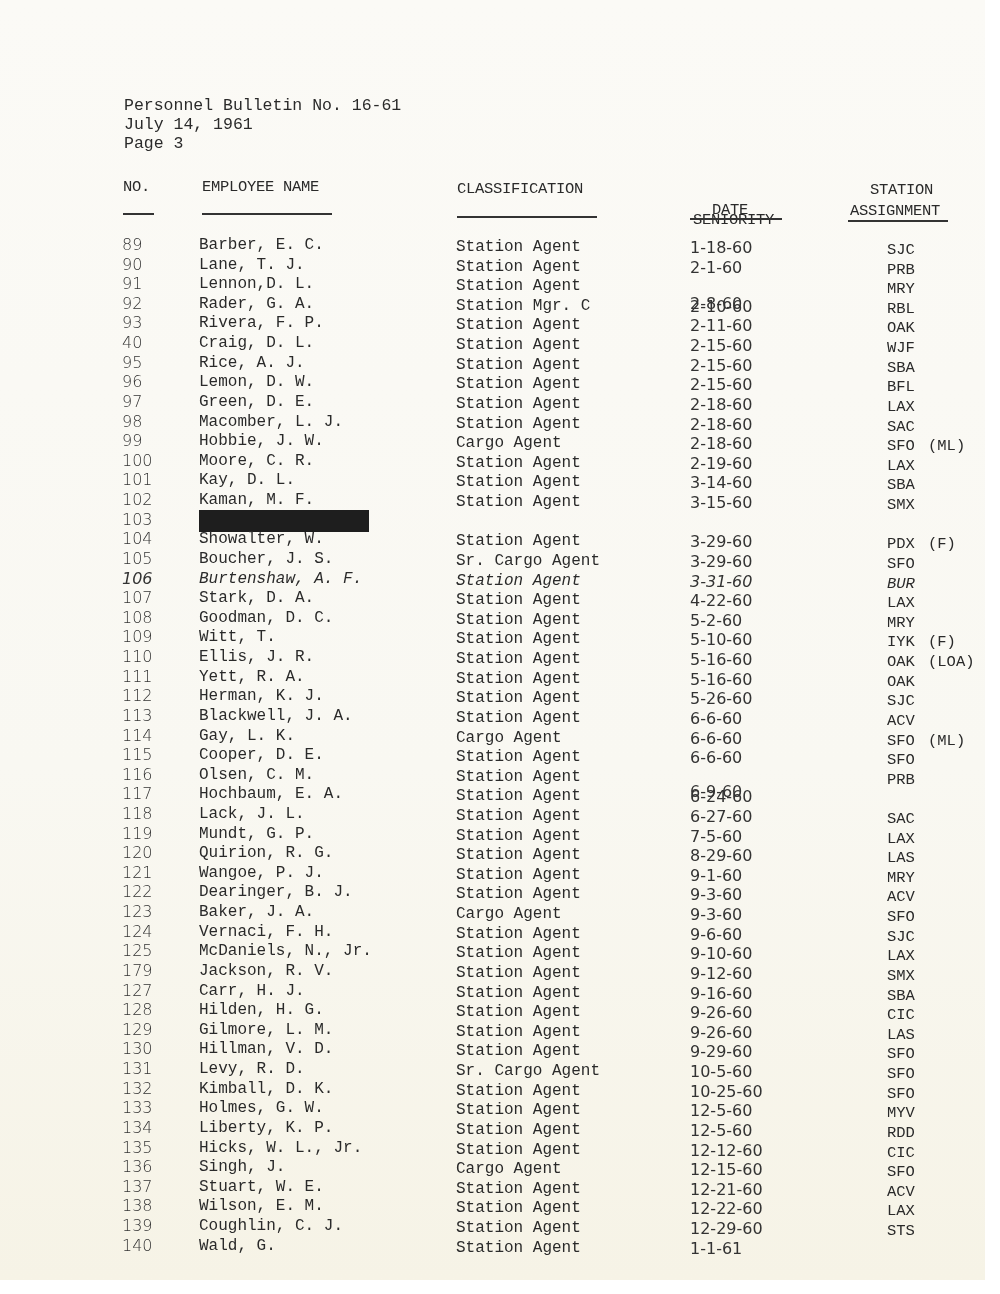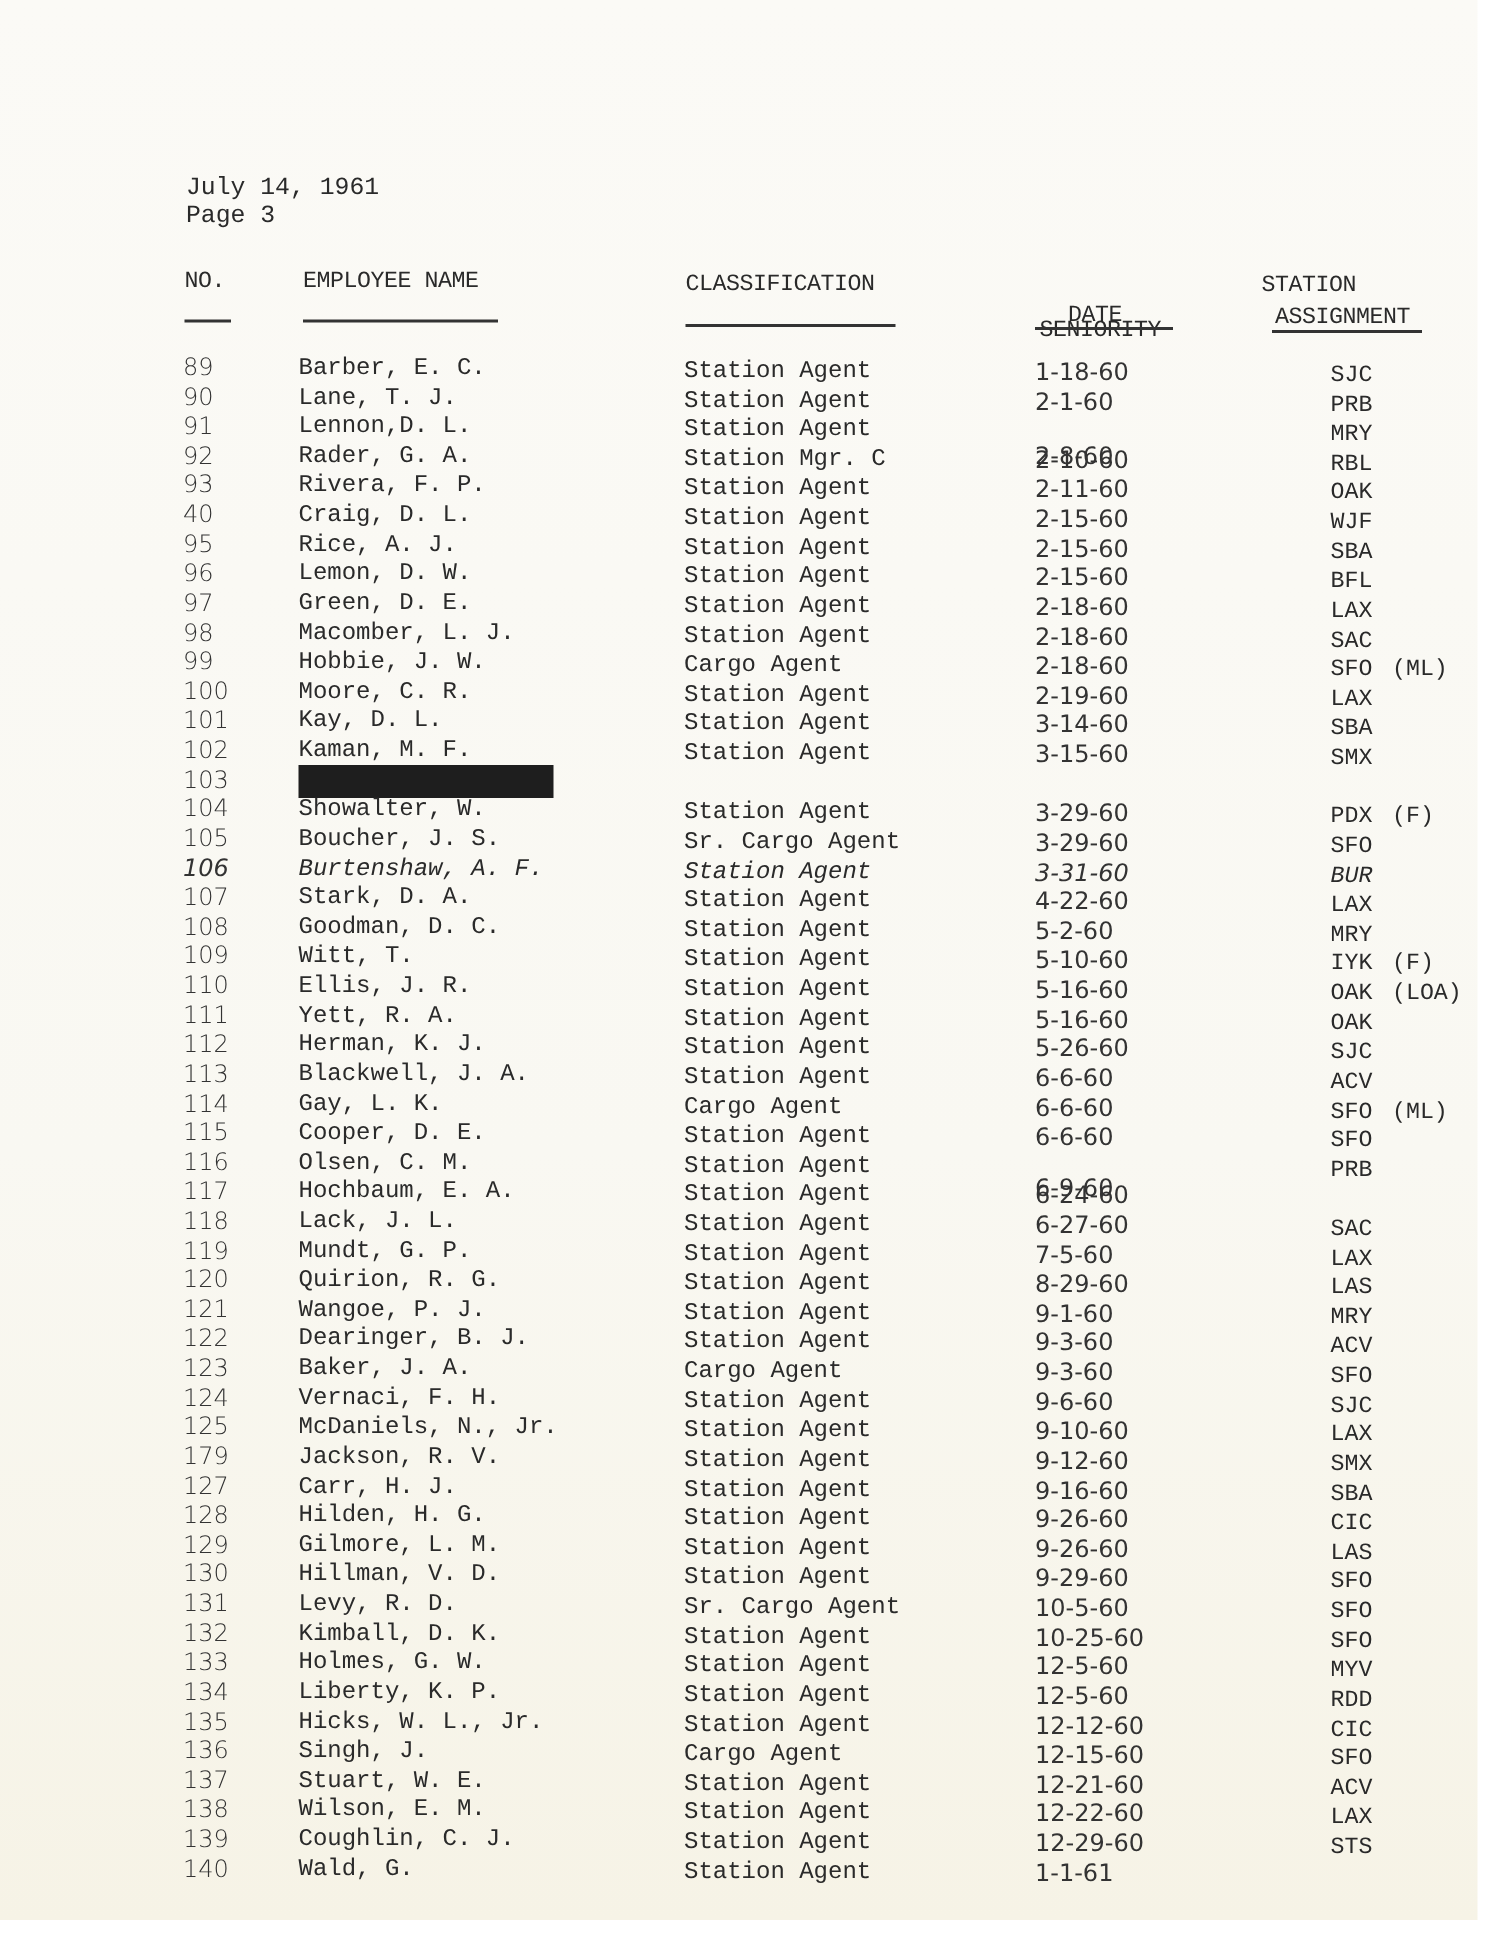--- a/index.html
+++ b/index.html
@@ -31,38 +31,39 @@
     position: absolute; left: 199px; width: 170px; height: 22px; top: -1px;
     background: #1e1e1e;
   }
 </style>
 </head>
 <body>
 
 <div class="paper"></div>
 
 <div class="doc">
+  <div class="hdr l1">Personnel Bulletin No. 16-61</div>
   <div class="hdr l2">July 14, 1961</div>
   <div class="hdr l3">Page 3</div>
 
   <div>
     <div class="colh" style="left:123px; top:177px;">NO.</div>
     <div class="uline" style="left:123px; top:213px; width:31px;"></div>
 
     <div class="colh" style="left:202px; top:177px;">EMPLOYEE NAME</div>
     <div class="uline" style="left:202px; top:213px; width:130px;"></div>
 
     <div class="colh" style="left:457px; top:179px;">CLASSIFICATION</div>
     <div class="uline" style="left:457px; top:216px; width:140px;"></div>
 
     <div class="colh" style="left:693px; top:180px;margin-top:30px;">SENIORITY</div>
     <div class="colh" style="left:712px; top:200px;">DATE</div>
     <div class="uline" style="left:690px; top:218px; width:92px;"></div>
 
-    <div class="colh" style="left:841px; top:180px;">STATION</div>
+    <div class="colh" style="left:870px; top:180px;">STATION</div>
     <div class="colh" style="left:850px; top:201px;">ASSIGNMENT</div>
     <div class="uline" style="left:848px; top:220px; width:100px;"></div>
   </div>
 
   <div id="rows">
       <div class="row" style="top: 235px;">
         <span class="c-no">89</span>
         <span class="c-name">Barber, E. C.</span>
         <span class="c-class" style="top: 2px;">Station Agent</span>
         <span class="c-date" style="top: 3px;">1-18-60</span>

